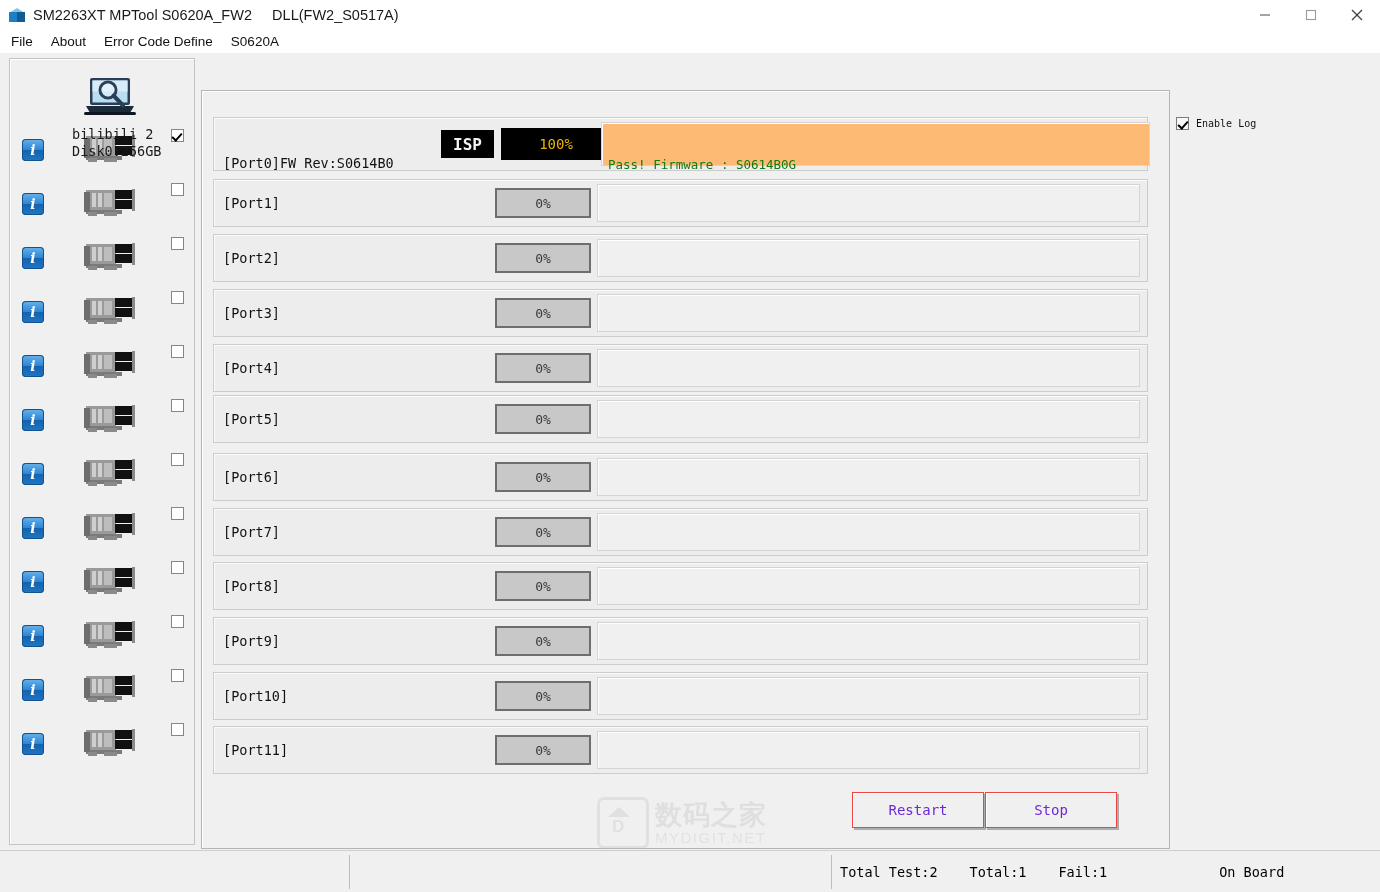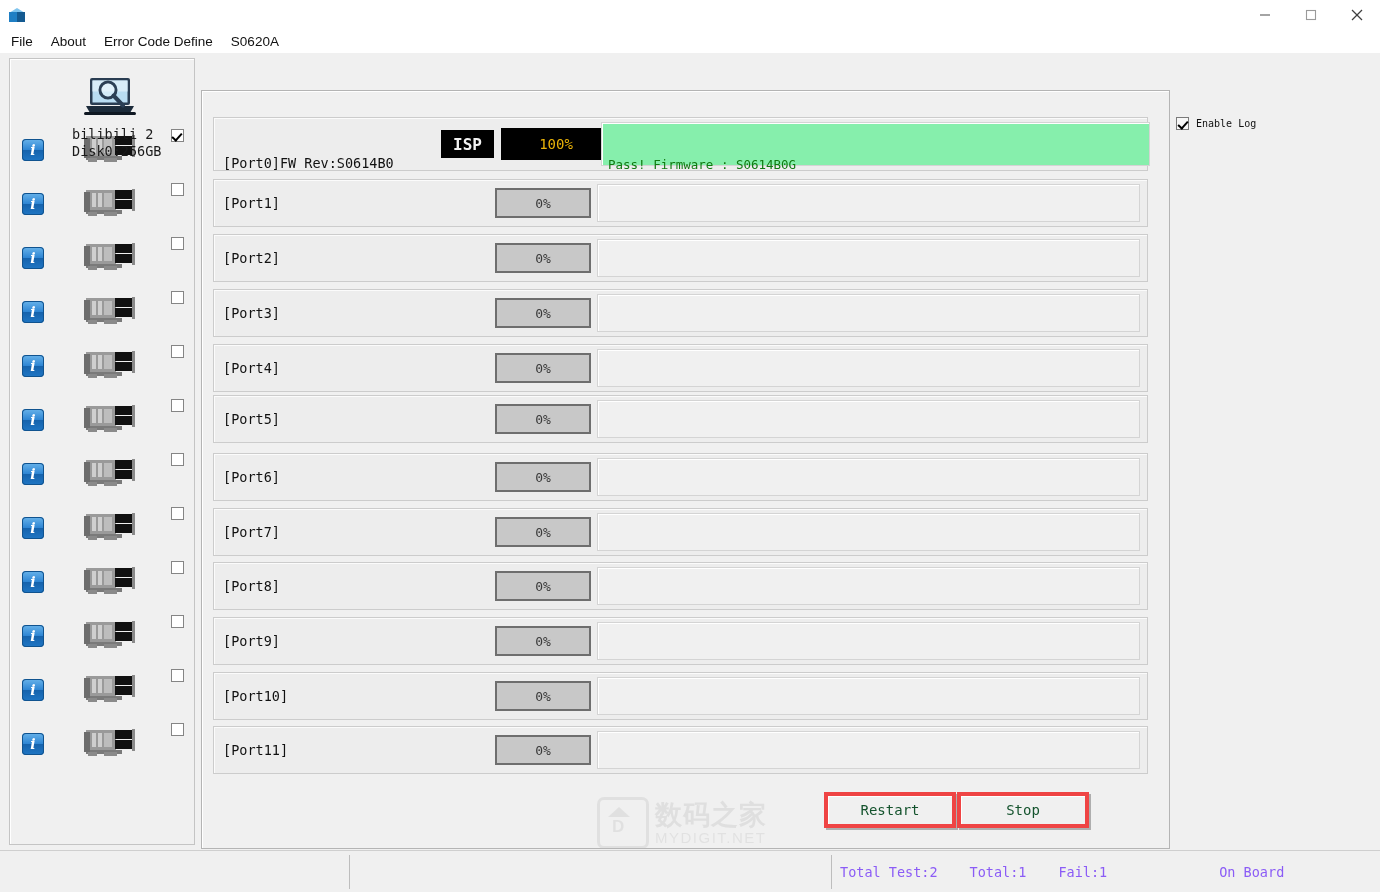--- a/index.html
+++ b/index.html
@@ -272,49 +272,49 @@
     transform: translateY(-50%);
     width: 110px; height: 32px;
     background: #000000;
     display: flex; align-items: center; justify-content: center;
     color: #eab308;
     font-family: "DejaVu Sans Mono", monospace;
     font-size: 14px;
   }
   .msg-p0 {
     left: 387px; top: 50%; width: 549px; height: 44px;
-    background: #86efac;
+    background: #fdba74;
   }
 
   
   .btn {
     position: absolute;
     width: 132px; height: 36px;
     background: #f0f0f0;
-    border: 4px solid #ef4444;
+    border: 1px solid #ef4444;
     box-sizing: border-box;
     box-shadow: inset 1px 1px 0 #ffffff, 2px 2px 0 rgba(120,120,120,0.55);
     display: flex; align-items: center; justify-content: center;
     font-family: "DejaVu Sans Mono", monospace;
-    font-size: 14px; color: #14532d;
+    font-size: 14px; color: #6d28d9; margin-left: 28px;
   }
 
   
   #statusbar {
     position: absolute; left: 0; bottom: 0; width: 1380px; height: 41px;
     background: #f0f0f0;
     border-top: 1px solid #cfcfcf;
   }
   .sb-panel {
     position: absolute; top: 4px; height: 34px;
     border-left: 1px solid #bdbdbd;
     box-sizing: border-box;
     display: flex; align-items: center;
     font-family: "DejaVu Sans Mono", monospace;
-    font-size: 13.5px; color: #8b5cf6;
+    font-size: 13.5px; color: #000000;
     white-space: pre;
     padding-left: 8px;
   }
   .sb-cell { white-space: pre; }
 
   
   #watermark {
     position: absolute; left: 597px; top: 742px;
     width: 200px; height: 55px;
     opacity: 0.28;
@@ -356,20 +356,21 @@
 </style>
 </head>
 <body>
 
 <div id="titlebar">
   <div id="title-icon">
     <div class="cube-top"></div>
       <div class="cube-l"></div>
       <div class="cube-r"></div>
   </div>
+  <span class="title-text">SM2263XT MPTool S0620A_FW2     DLL(FW2_S0517A)</span>
   <div id="win-controls">
     <div class="win-btn">
       <svg width="12" height="12" viewBox="0 0 12 12">
           <line x1="1" y1="6" x2="11" y2="6" stroke="#5a5a5a" stroke-width="1.1"></line>
         </svg>
     </div>
     <div class="win-btn">
       <svg width="12" height="12" viewBox="0 0 12 12">
           <rect x="1.5" y="1.5" width="9" height="9" fill="none" stroke="#9a9a9a" stroke-width="1.1"></rect>
         </svg>

